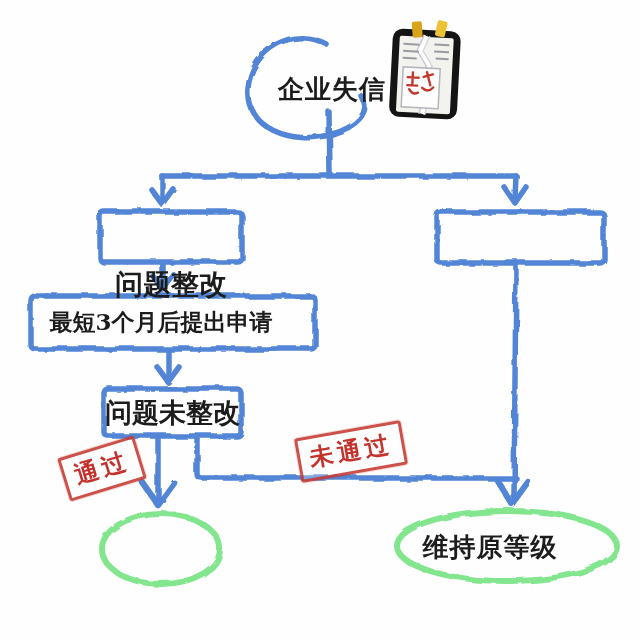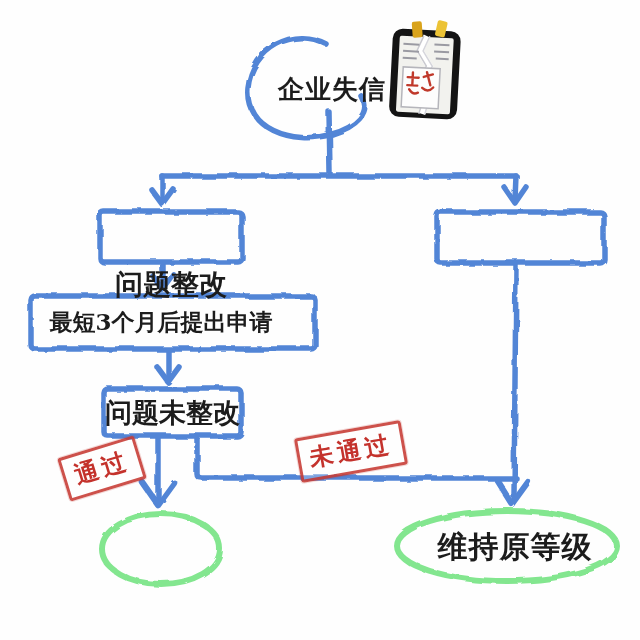--- a/index.html
+++ b/index.html
@@ -26,21 +26,21 @@
     justify-content: center;
     text-align: center;
     white-space: nowrap;
   }
   .start-title { left: 266px; top: 72px; width: 132px; height: 34px; font-size: 26px; letter-spacing: 1px; }
   .node-text-1 { left: 100px; top: 212px; width: 142px; height: 50px; font-size: 28px; margin-top: 48px; }
   .node-text-2 { left: 437px; top: 212px; width: 167px; height: 51px; font-size: 27px; }
   .node-text-3 { left: 19px;  top: 296px; width: 284px; height: 53px; font-size: 23px; }
   .node-text-4 { left: 104px; top: 389px; width: 137px; height: 47px; font-size: 27px; }
   .terminal-text-1 { left: 103px; top: 527px; width: 118px; height: 44px; font-size: 38px; letter-spacing: 3px; }
-  .terminal-text-2 { left: 405px; top: 527px; width: 220px; height: 40px; font-size: 30px; letter-spacing: 1px; }
+  .terminal-text-2 { left: 380px; top: 527px; width: 220px; height: 40px; font-size: 26px; letter-spacing: 1px; }
   .stamp {
     position: absolute;
     color: #c4322c;
     font-weight: bold;
     font-size: 24px;
     letter-spacing: 4px;
     padding: 3px 9px 4px 9px;
     border: 3px solid rgba(196, 50, 44, 0.85);
     border-radius: 3px;
     box-shadow: 0 0 0 1px rgba(196, 50, 44, 0.18);

